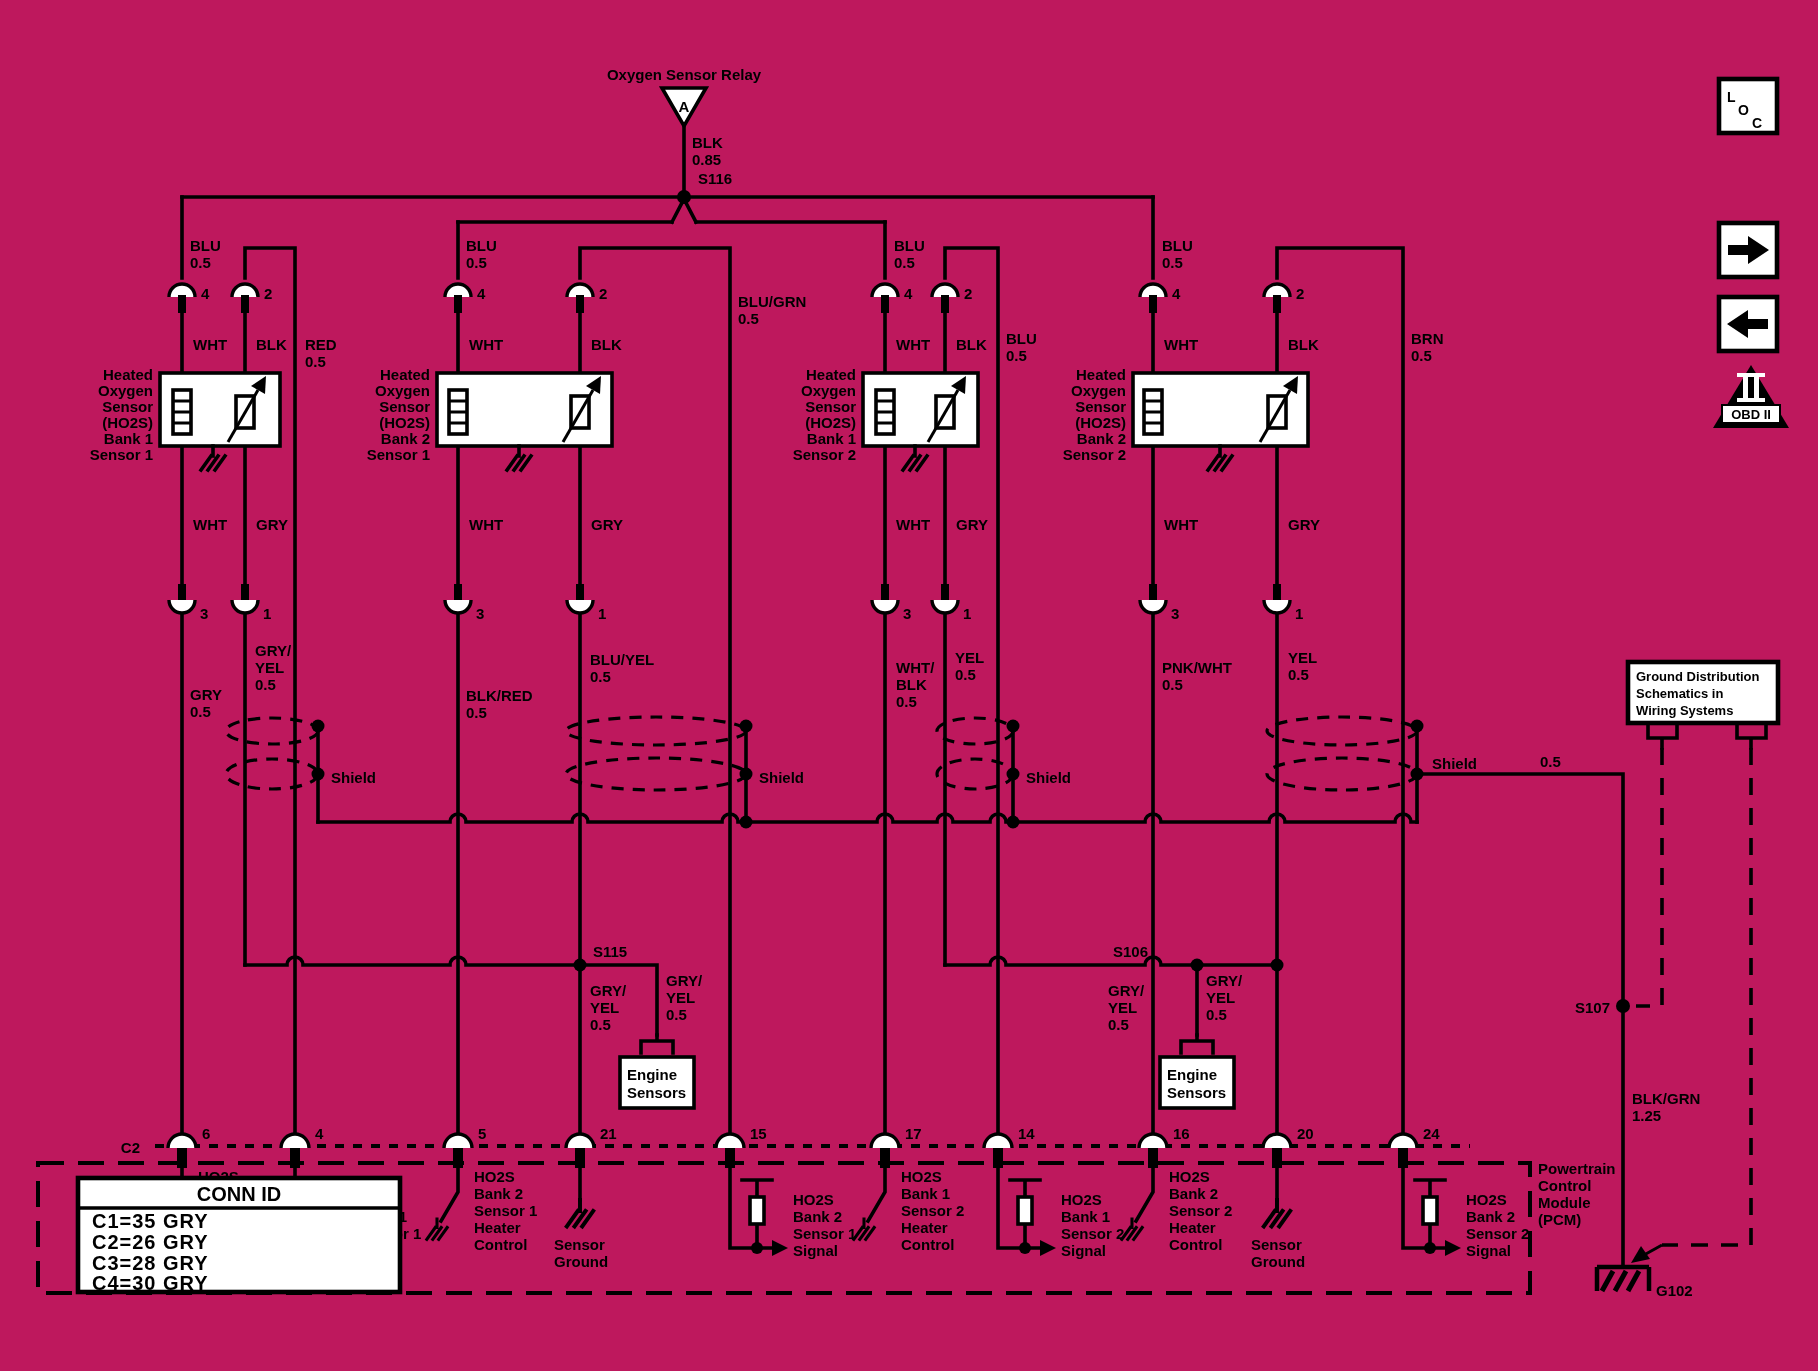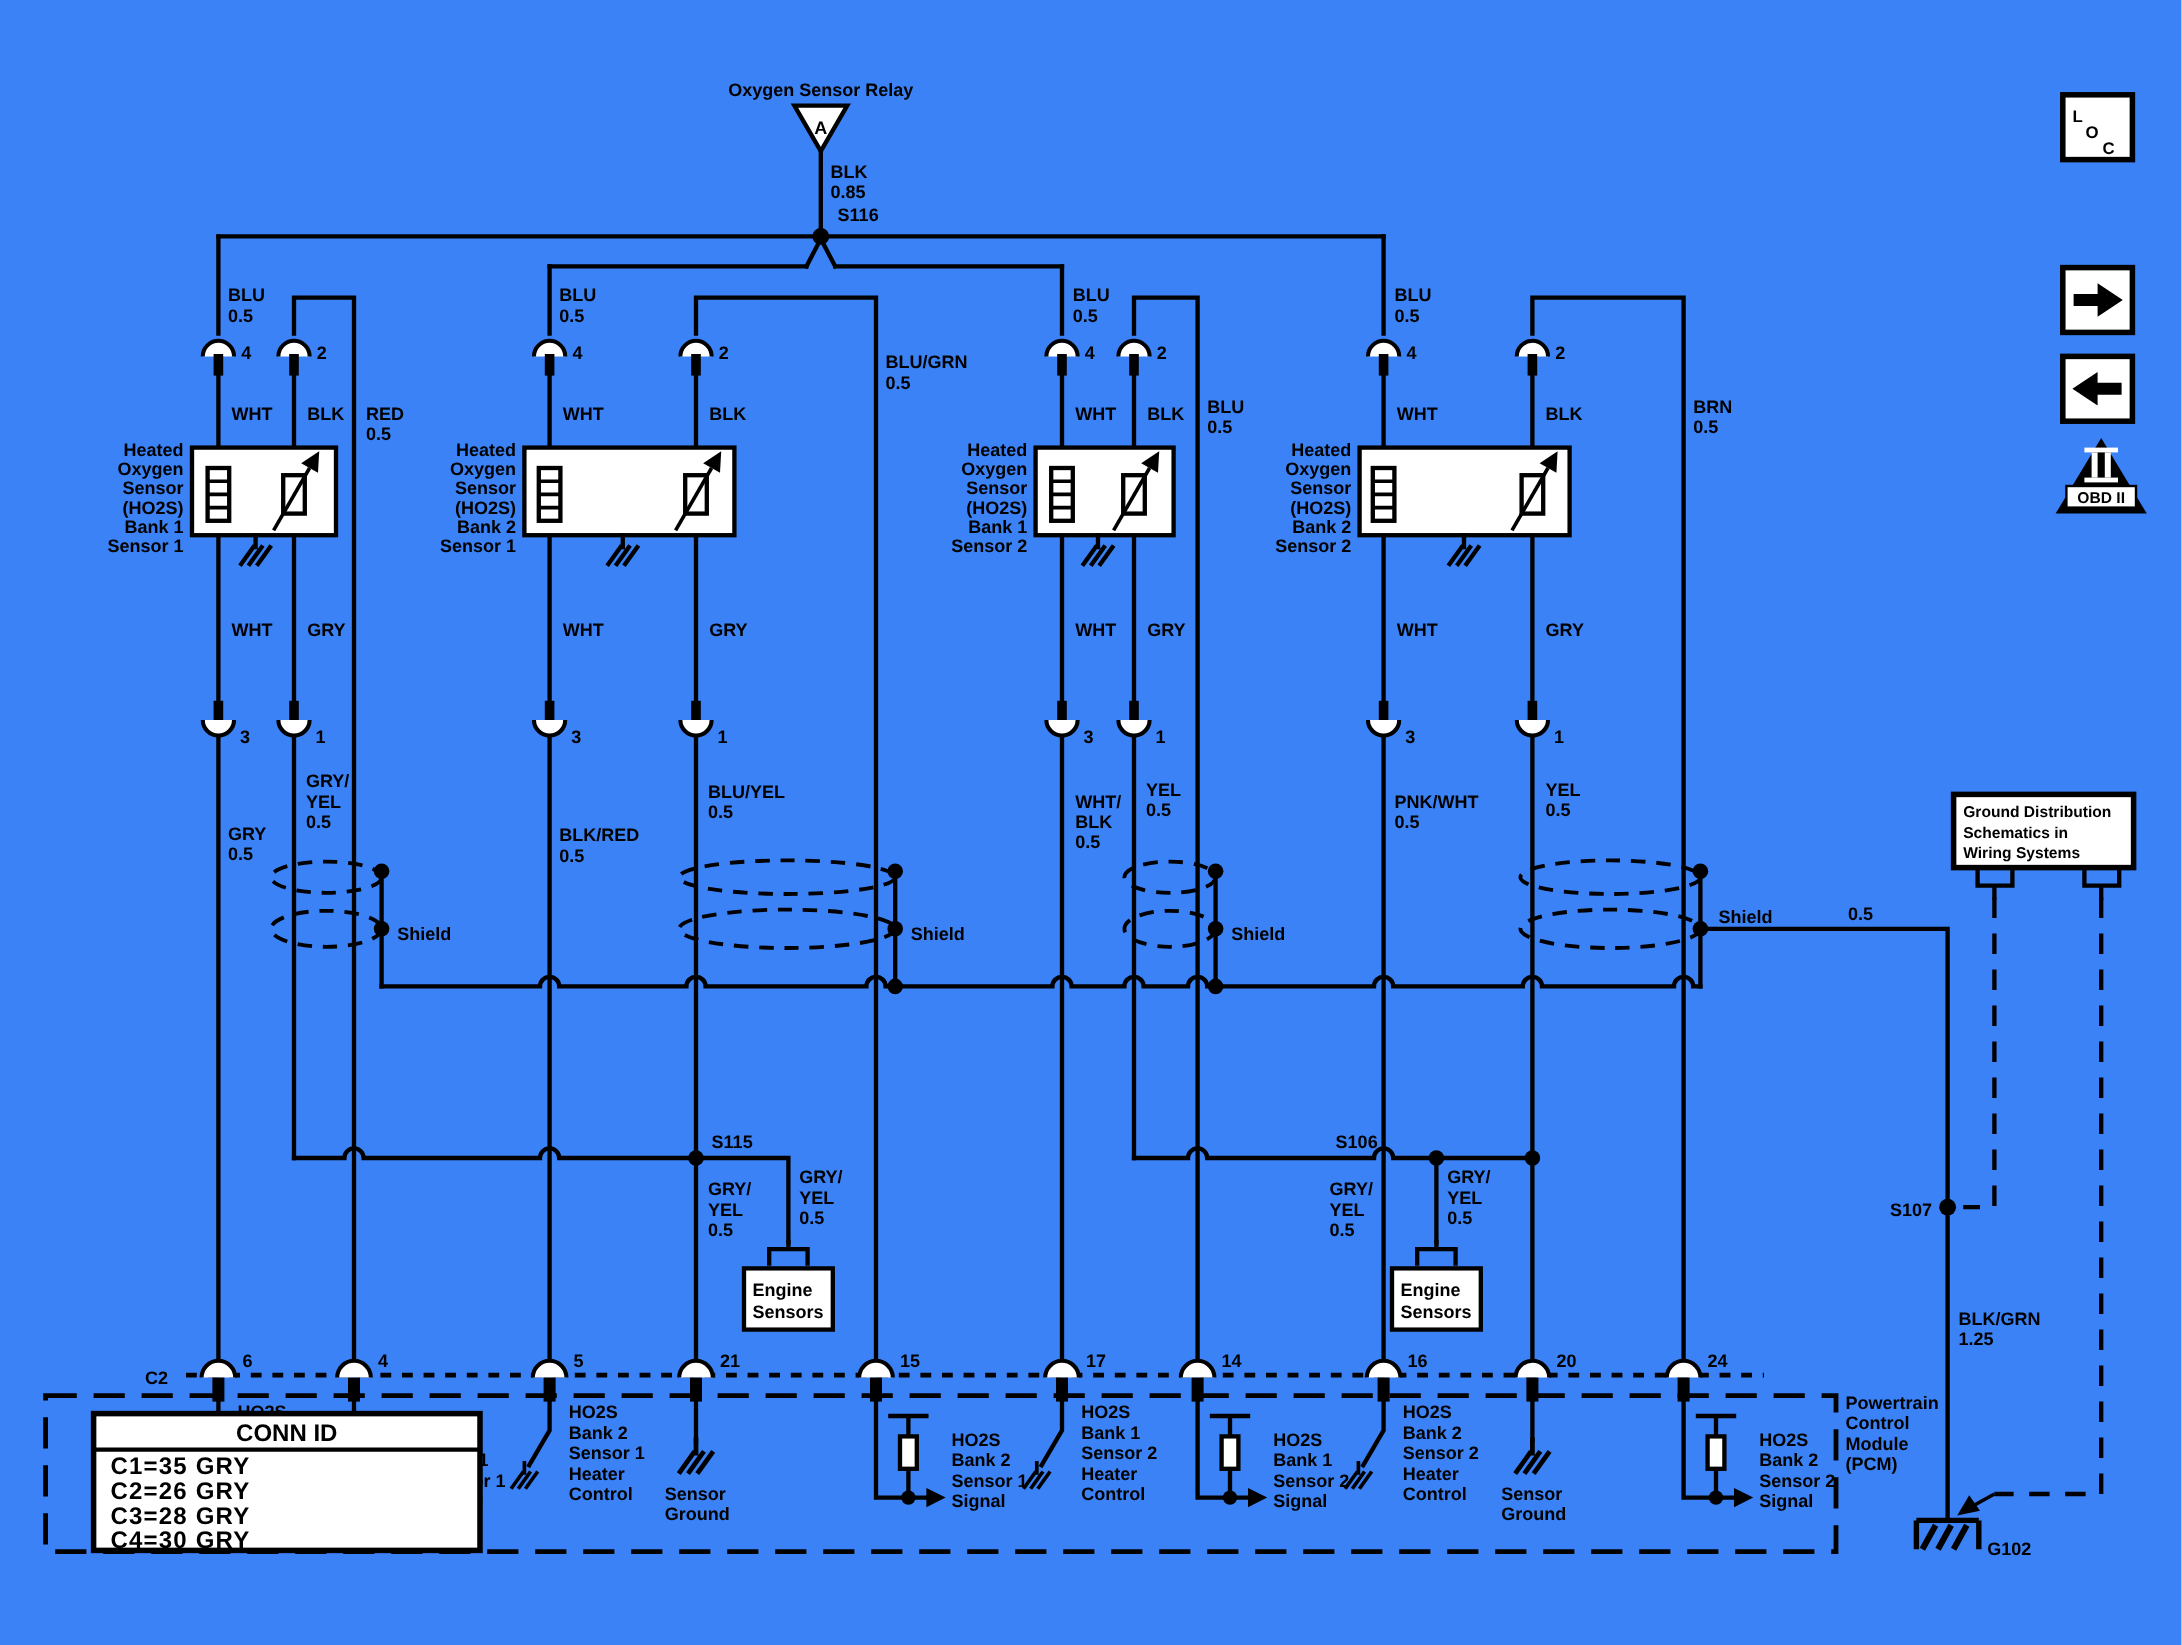--- a/index.html
+++ b/index.html
@@ -1,16 +1,16 @@
 <!DOCTYPE html>
 <html><head>
 <meta charset="utf-8">
 <style>
   html,body{margin:0;padding:0;background:#fff;}
-  .stage{width:1818px;height:1371px;position:relative;background:#3b82f6;}
+  .stage{width:1818px;height:1371px;position:relative;background:#be185d;}
   svg{display:block;}
   .w{stroke:#000;stroke-width:3.6;fill:none;stroke-linecap:square;}
   .wthin{stroke:#000;stroke-width:3;fill:none;}
   .box{stroke:#000;stroke-width:3.6;fill:#fff;}
   .box2{stroke:#000;stroke-width:4.6;fill:#fff;}
   .dashconn{stroke:#000;stroke-width:4;fill:none;stroke-dasharray:9 9;}
   .dashbox{stroke:#000;stroke-width:4;fill:none;stroke-dasharray:26 14;}
   .dashwire{stroke:#000;stroke-width:3.6;fill:none;stroke-dasharray:17 13;}
   .dashshield{stroke:#000;stroke-width:3.2;fill:none;stroke-dasharray:12 9;}
   .dot{fill:#000;stroke:none;}

